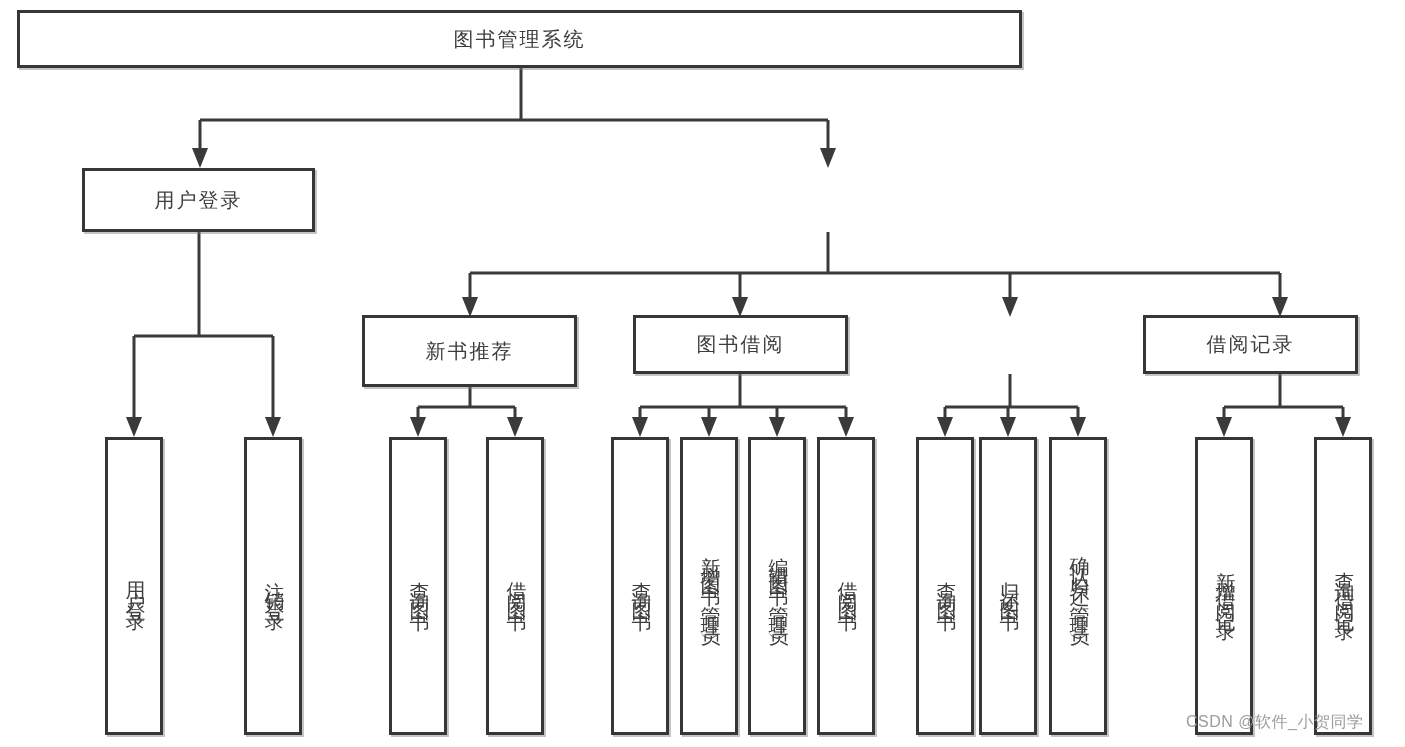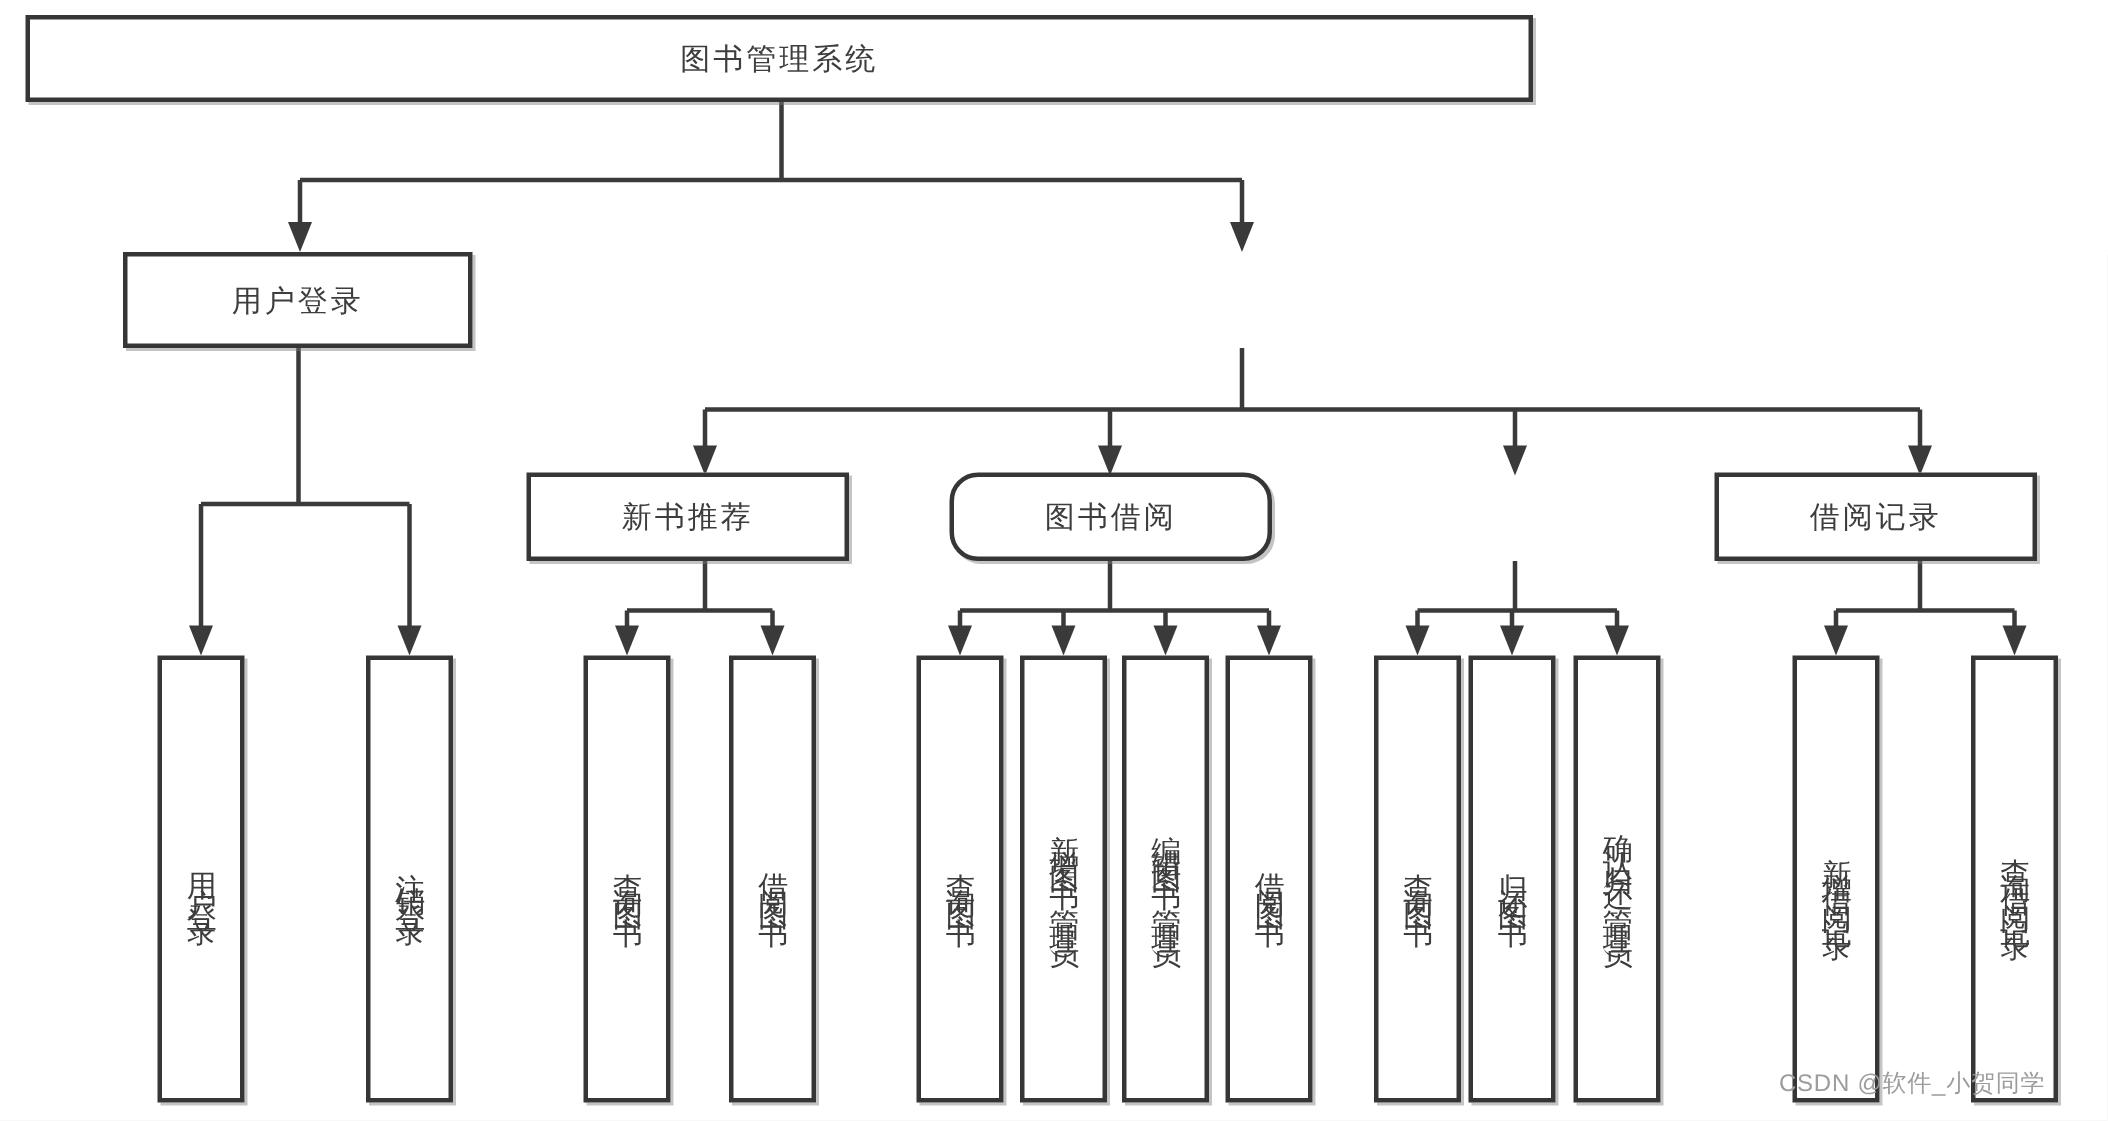--- a/index.html
+++ b/index.html
@@ -38,20 +38,21 @@
     position:absolute;
     background:var(--bg);
     border:3px solid var(--border);
     box-shadow:2px 2px 0 rgba(125,125,125,0.45);
     display:flex;
     align-items:center;
     justify-content:center;
     color:var(--text);
     z-index:2;
     text-align:center;
+    font-family:Liberation Mono, monospace;
   }
   .h-node{
     font-size:20px;
     letter-spacing:2px;
     white-space:nowrap;
   }
   .leaf{
     writing-mode:vertical-rl;
     text-orientation:mixed;
     font-size:20px;
@@ -107,22 +108,22 @@
 
     <path d="M1280 374 V407 M1224 407 H1343 M1224 407 V419 M1343 407 V419"></path>
     <polygon points="1216,417 1232,417 1224,437"></polygon>
     <polygon points="1335,417 1351,417 1343,437"></polygon>
   </svg>
 
   <div class="node h-node" style="left:17px;top:10px;width:1005px;height:58px;">图书管理系统</div>
 
   <div class="node h-node" style="left:82px;top:168px;width:233px;height:64px;">用户登录</div>
 
-  <div class="node h-node" style="left:351px;top:315px;width:215px;height:59px;">新书推荐</div>
-  <div class="node h-node" style="left:633px;top:315px;width:215px;height:59px;border-radius:19px;">图书借阅</div>
+  <div class="node h-node" style="left:362px;top:315px;width:215px;height:72px;">新书推荐</div>
+  <div class="node h-node" style="left:633px;top:315px;width:215px;height:59px;">图书借阅</div>
   <div class="node h-node" style="left:1143px;top:315px;width:215px;height:59px;">借阅记录</div>
 
   <div class="node leaf" style="left:105px;top:437px;width:58px;height:298px;">用户登录</div>
   <div class="node leaf" style="left:244px;top:437px;width:58px;height:298px;">注销登录</div>
 
   <div class="node leaf" style="left:389px;top:437px;width:58px;height:298px;">查询图书</div>
   <div class="node leaf" style="left:486px;top:437px;width:58px;height:298px;">借阅图书</div>
 
   <div class="node leaf" style="left:611px;top:437px;width:58px;height:298px;">查询图书</div>
   <div class="node leaf" style="left:680px;top:437px;width:58px;height:298px;">新增图书（管理员）</div>

